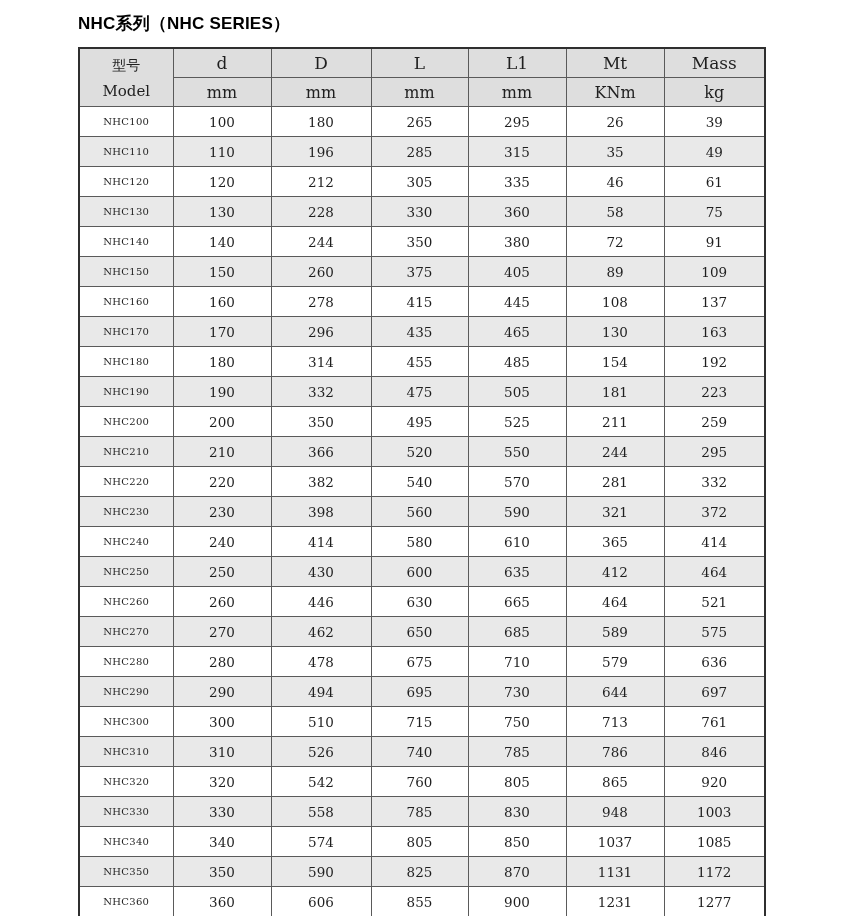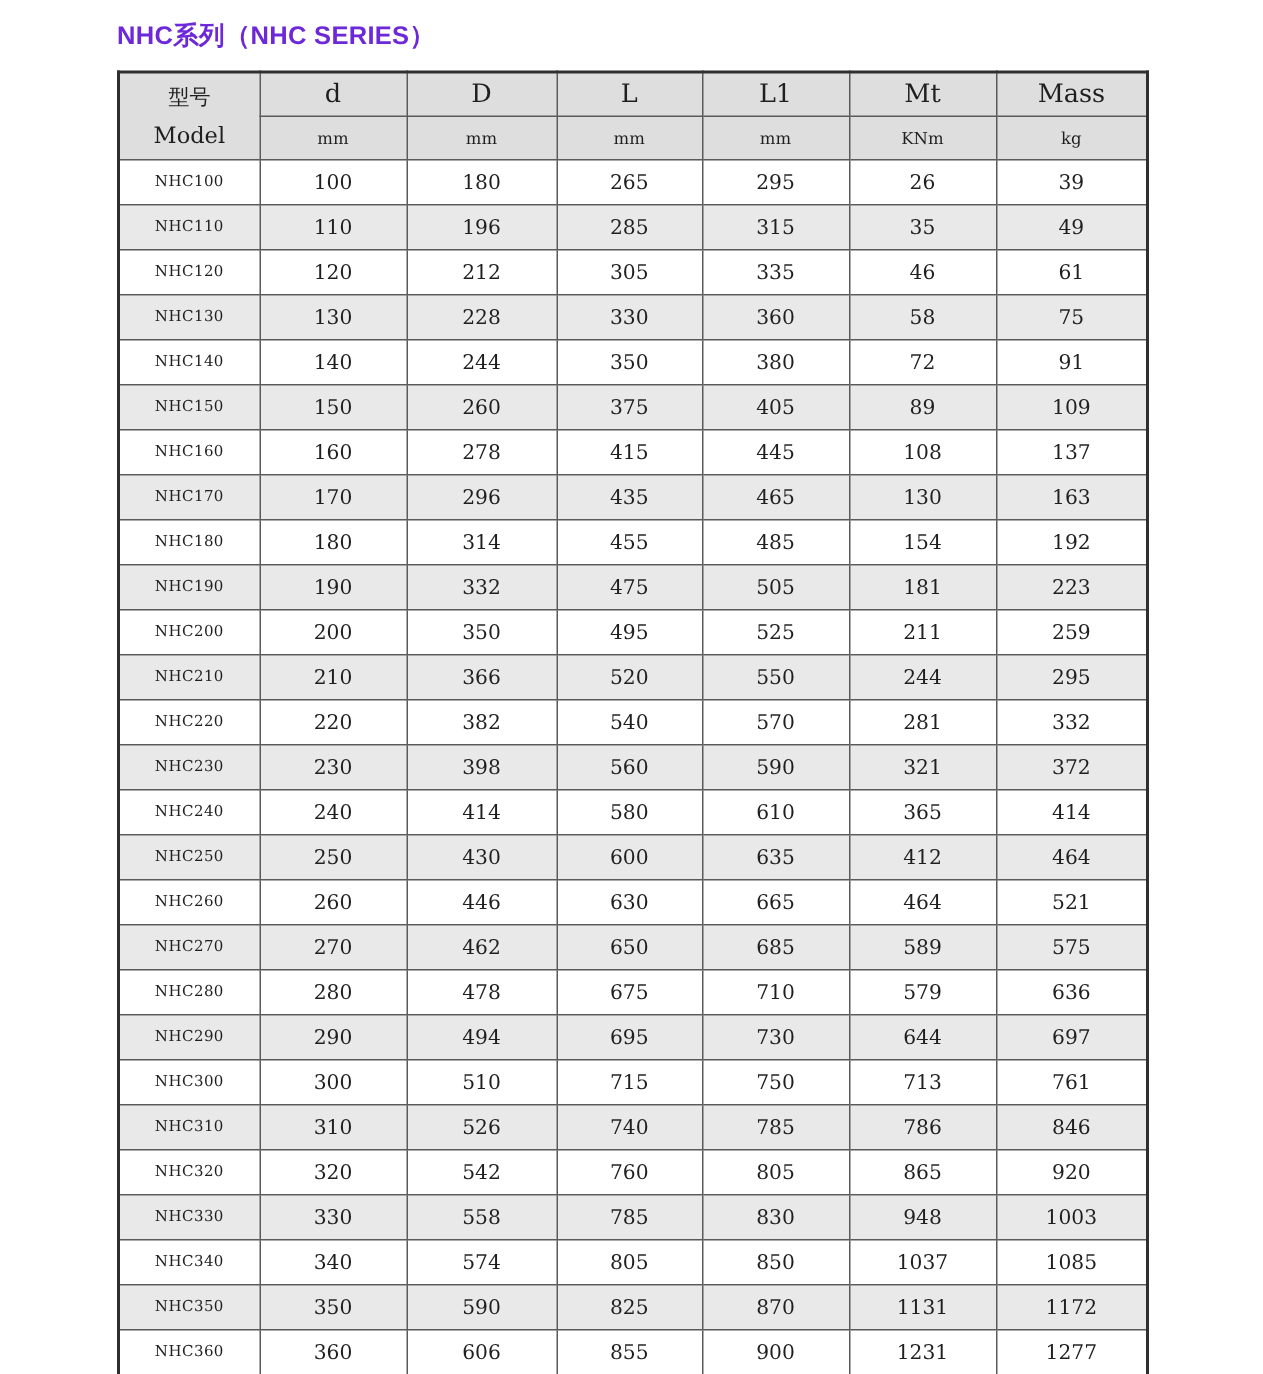--- a/index.html
+++ b/index.html
@@ -15,21 +15,21 @@
     width: 842px;
     height: 916px;
     background: #ffffff;
     box-sizing: border-box;
     padding: 10px 0 0 78px;
   }
   .title {
     font-family: "Liberation Sans", "DejaVu Sans", sans-serif;
     font-weight: bold;
     font-size: 17px;
-    color: #6d28d9;
+    color: #000000;
     letter-spacing: 0.2px;
     margin: 2px 0 12px 0;
   }
   table.spec {
     border-collapse: collapse;
     table-layout: fixed;
     width: 686px;
     border: 2px solid #2f2f2f;
   }
   table.spec th, table.spec td {
@@ -44,21 +44,21 @@
   col.c-D    { width: 100px; }
   col.c-L    { width: 97px; }
   col.c-L1   { width: 98px; }
   col.c-Mt   { width: 98px; }
   col.c-Mass { width: 101px; }
   thead th {
     background: #dedede;
     font-weight: normal;
   }
   thead tr.label-row th { height: 28px; font-size: 17px; }
-  thead tr.unit-row  th { height: 28px; font-size: 11px; margin-left: 34px; }
+  thead tr.unit-row  th { height: 28px; font-size: 16px; margin-left: 34px; }
   th.model-head {
     font-size: 14px;
     line-height: 1.5;
   }
   th.model-head .cn { font-size: 14px; }
   th.model-head .en { font-size: 15px; text-align: center; }
   tbody td {
     height: 29px;
     font-size: 13.5px;
   }

